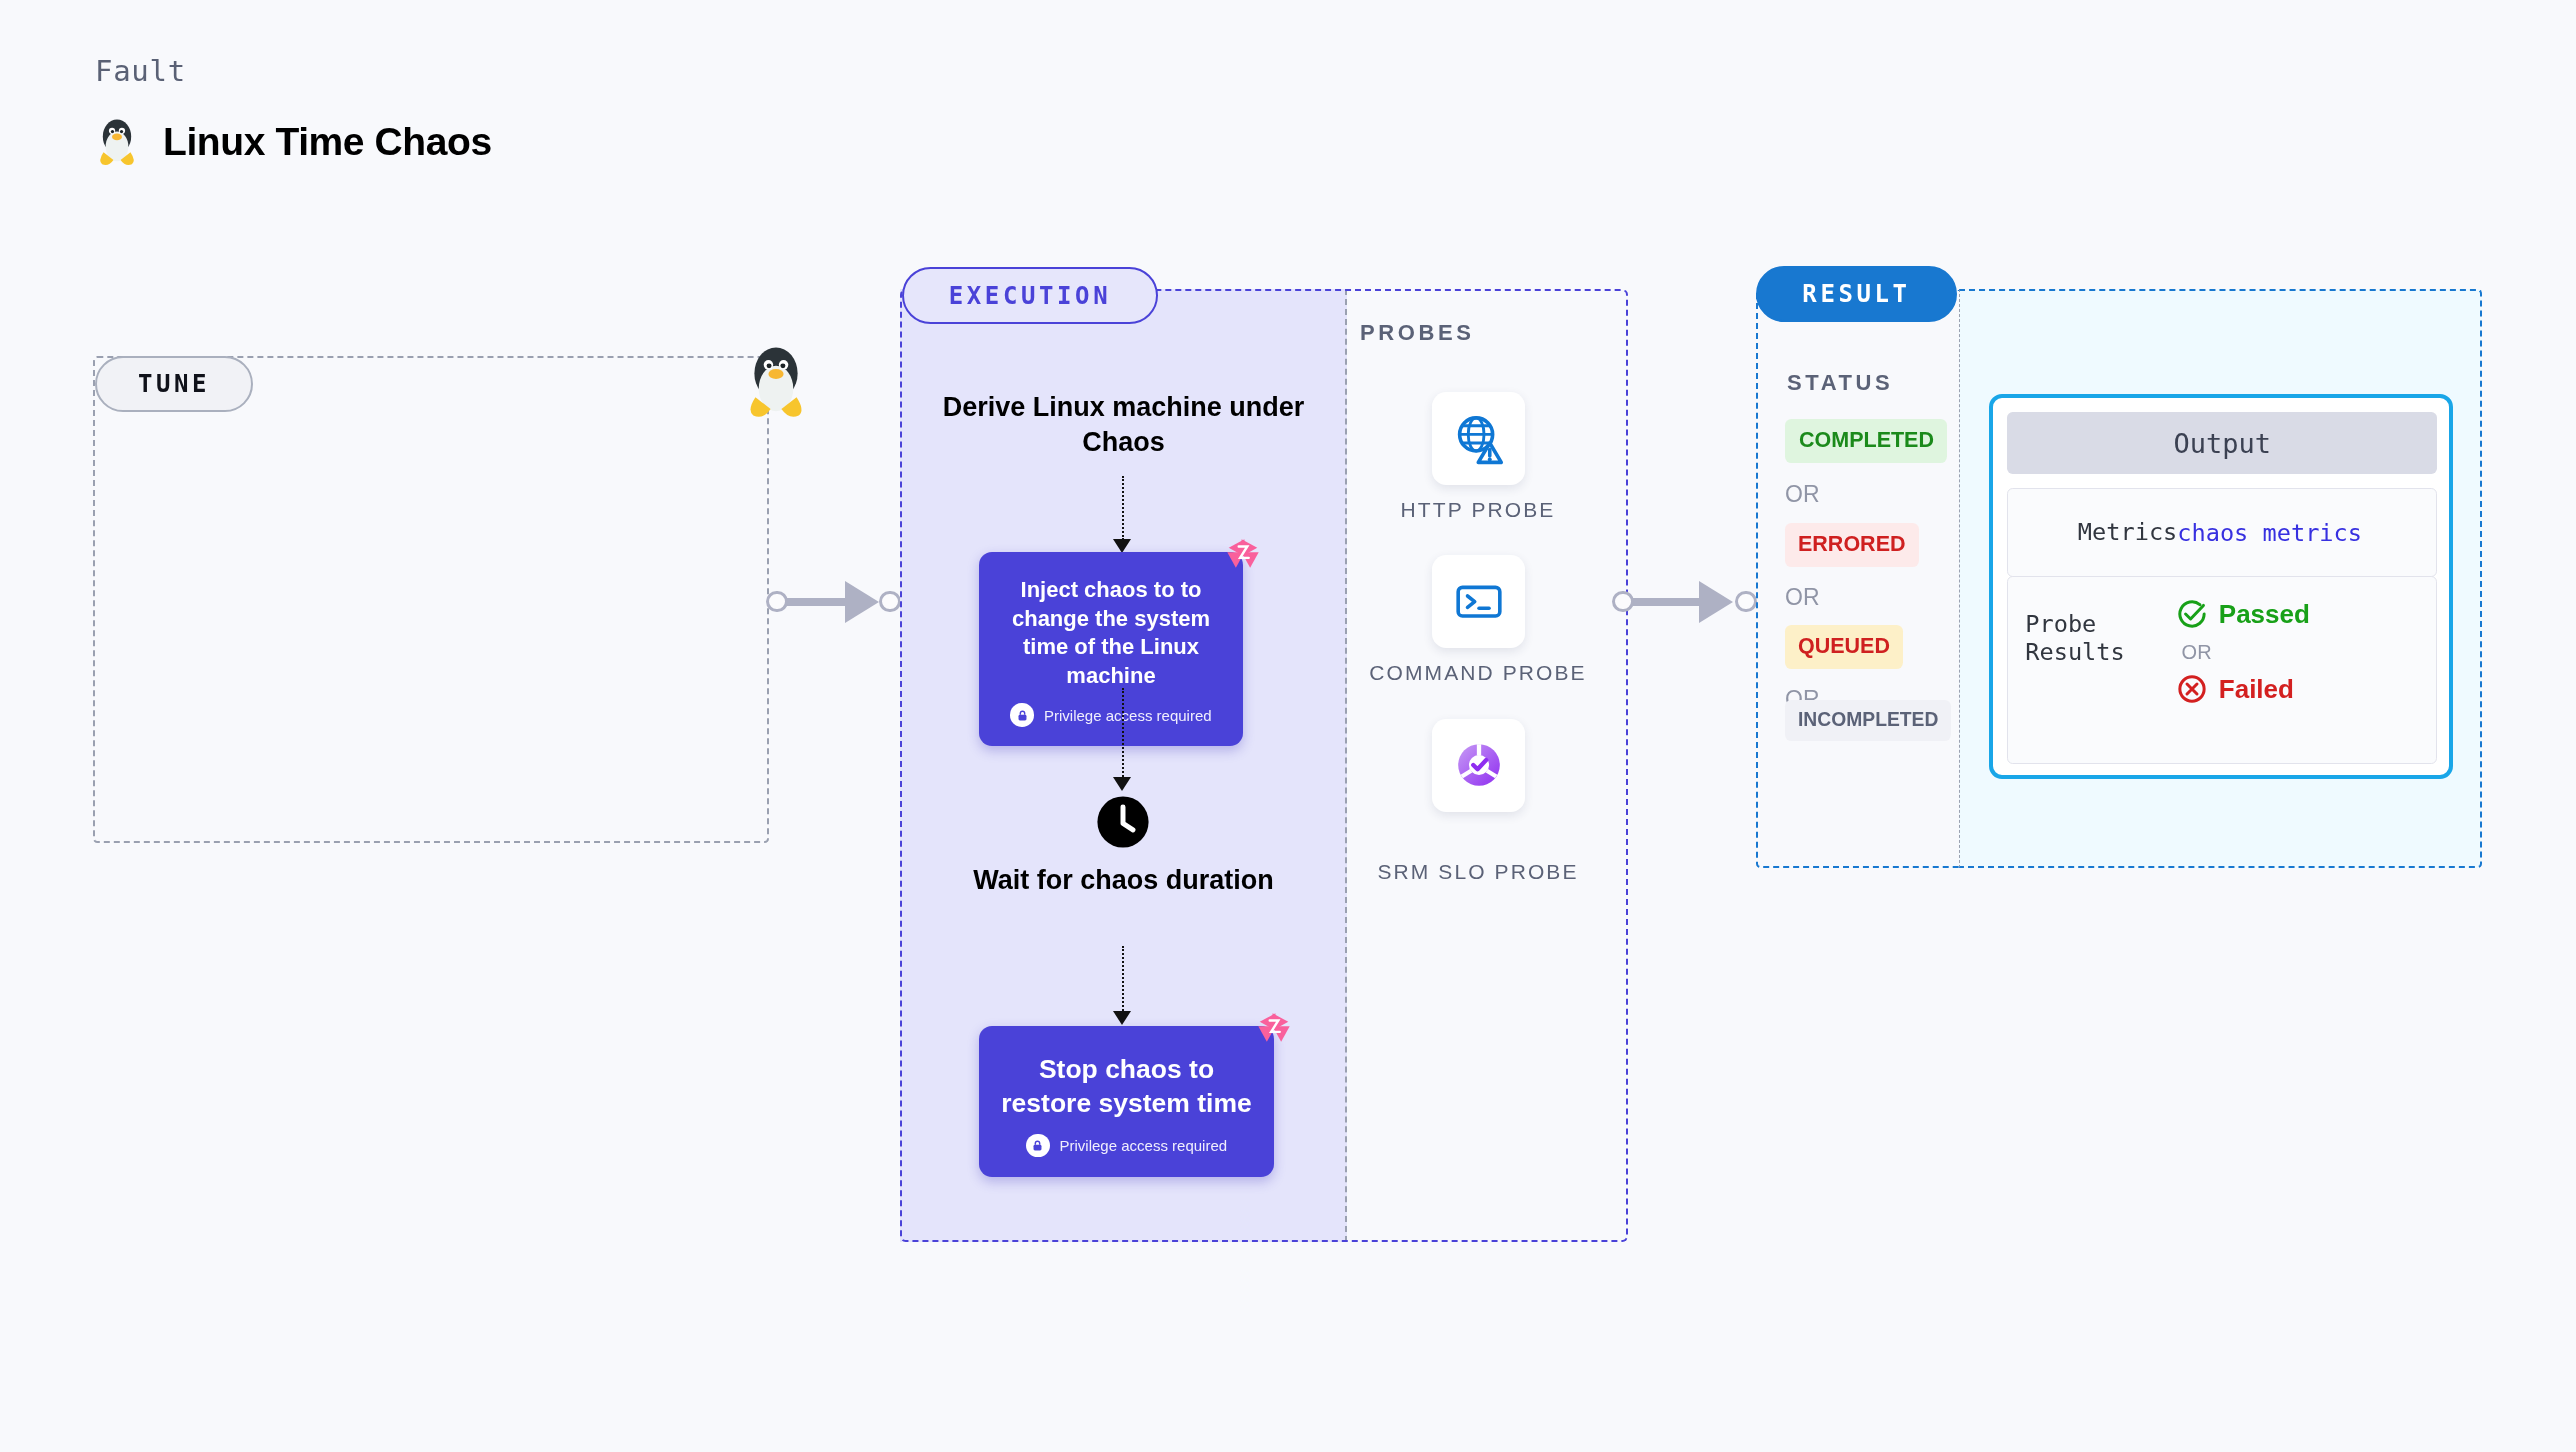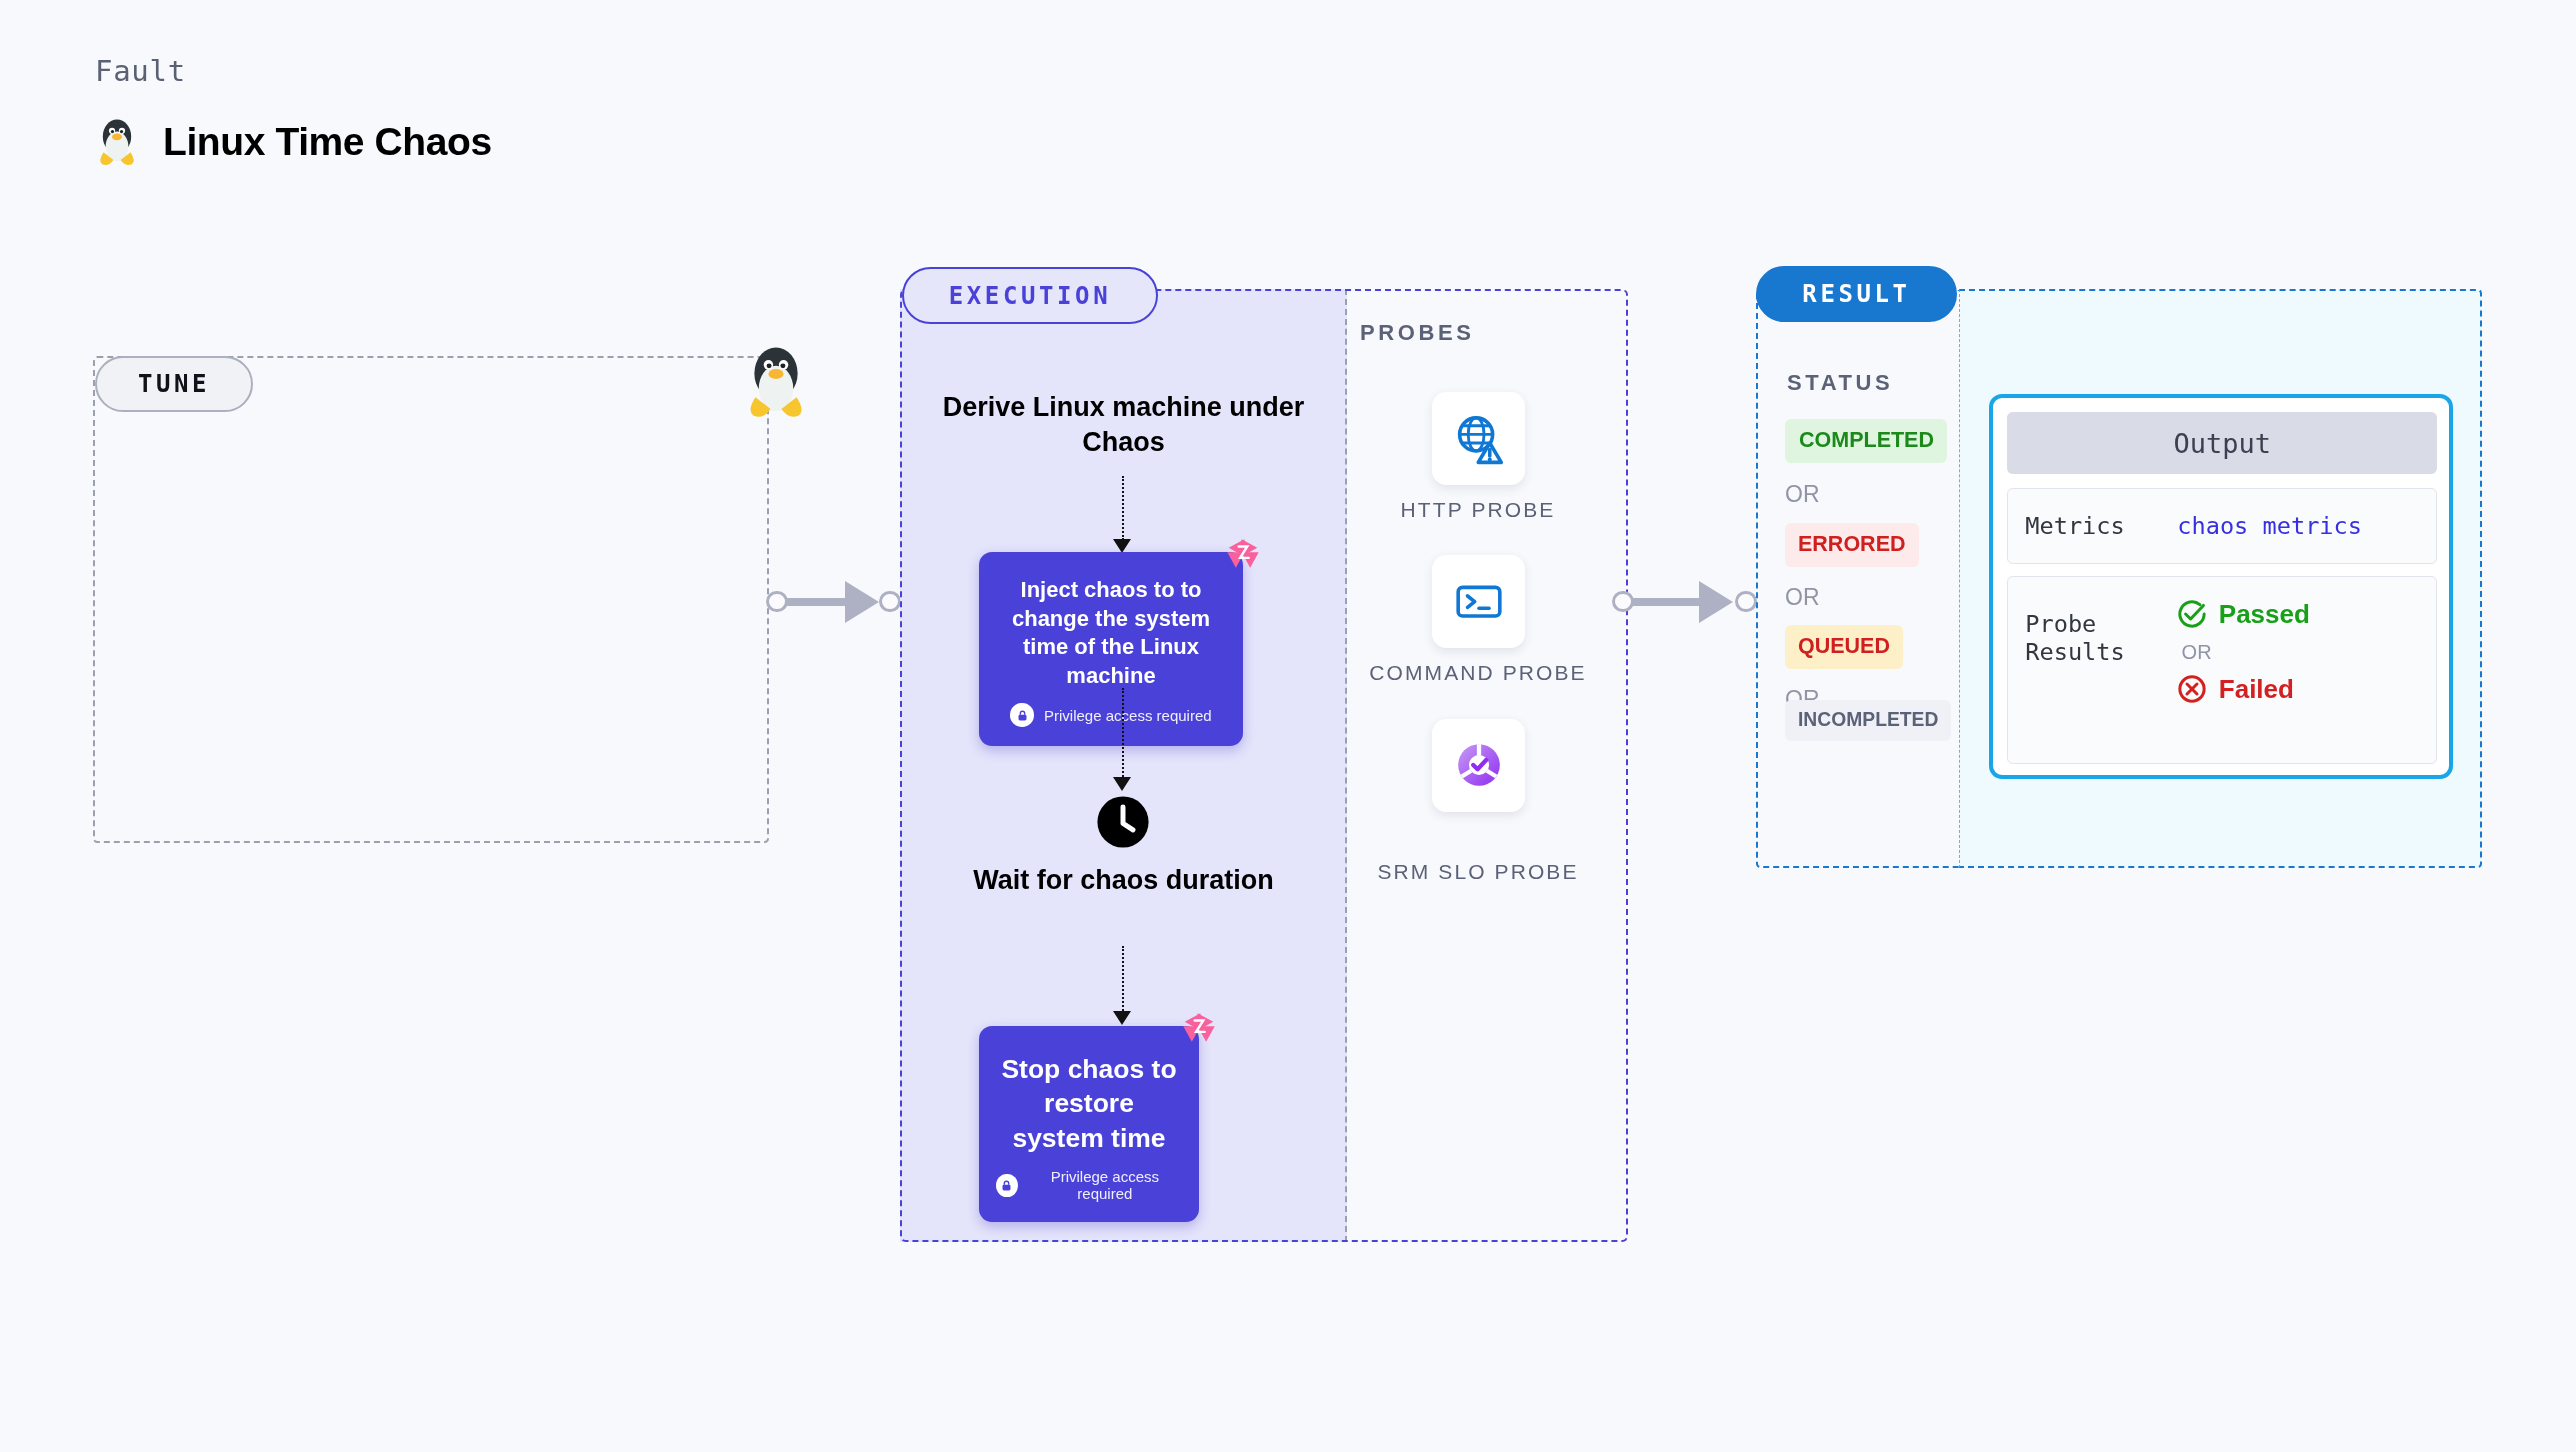--- a/index.html
+++ b/index.html
@@ -158,23 +158,23 @@
     position: absolute; left: 1989px; top: 394px; width: 464px; height: 385px;
     background: #fff; border: 4.3px solid #19a6e8; border-radius: 13px;
   }
   #output-head {
     position: absolute; left: 14.3px; top: 14.3px; width: 430px; height: 62px;
     background: #d9dbe6; border-radius: 5.7px;
     display: flex; align-items: center; justify-content: center;
     font-family: "DejaVu Sans Mono", monospace; font-size: 27px; color: #3b4152;
   }
   #metrics-row {
-    position: absolute; left: 14.3px; top: 90px; width: 430px; height: 76px;
+    position: absolute; left: 14.3px; top: 90px; width: 430px; height: 89px;
     background: #fafbfd; border: 1.4px solid #e2e3ec; border-radius: 5.7px;
-    display: flex; align-items: center;
+    display: flex; align-items: center; text-align: right;
   }
   #probe-row {
     position: absolute; left: 14.3px; top: 178px; width: 430px; height: 188px;
     background: #fafbfd; border: 1.4px solid #e2e3ec; border-radius: 5.7px;
     display: flex;
   }
   .mono-key {
     font-family: "DejaVu Sans Mono", monospace; font-size: 23.6px; color: #31363f;
     line-height: 1.2; width: 169px; padding-left: 17px;
   }
@@ -289,21 +289,21 @@
       <circle cx="38" cy="38" r="36" fill="#000"></circle>
       <path d="M38 17 V40 L52 49" stroke="#fff" stroke-width="7" fill="none" stroke-linecap="round" stroke-linejoin="round"></path>
     </svg>
   </div>
 
   <div class="exec-head" style="left:937px; top:844px;margin-top:19px;">Wait for chaos duration</div>
 
   <div class="dline" style="left:1122px; top:946px; height:68px;"></div>
   <div class="darrow" style="left:1113px; top:1011px;"></div>
 
-  <div class="exec-box" style="left:979px; top:1026px; width:220px; padding:26px 17px 20px;">
+  <div class="exec-box" style="left:979px; top:1026px; width:295px; padding:26px 17px 20px;">
     <div class="litmus">
       <svg width="40" height="40" viewBox="0 0 56 56">
         <path d="M8 18 L30 6 L30 30 Z" fill="#f9609c"></path>
         <path d="M48 18 L26 6 L26 30 Z" fill="#f9609c"></path>
         <path d="M18 46 L6 24 L30 24 Z" fill="#f9609c"></path>
         <path d="M38 46 L50 24 L26 24 Z" fill="#f9609c"></path>
         <path d="M22 16 L34 16 L24 32 L36 32" stroke="#fff" stroke-width="3.4" fill="none" stroke-linecap="round"></path>
       </svg>
     </div>
     <div class="title big">Stop chaos to restore system time</div>

